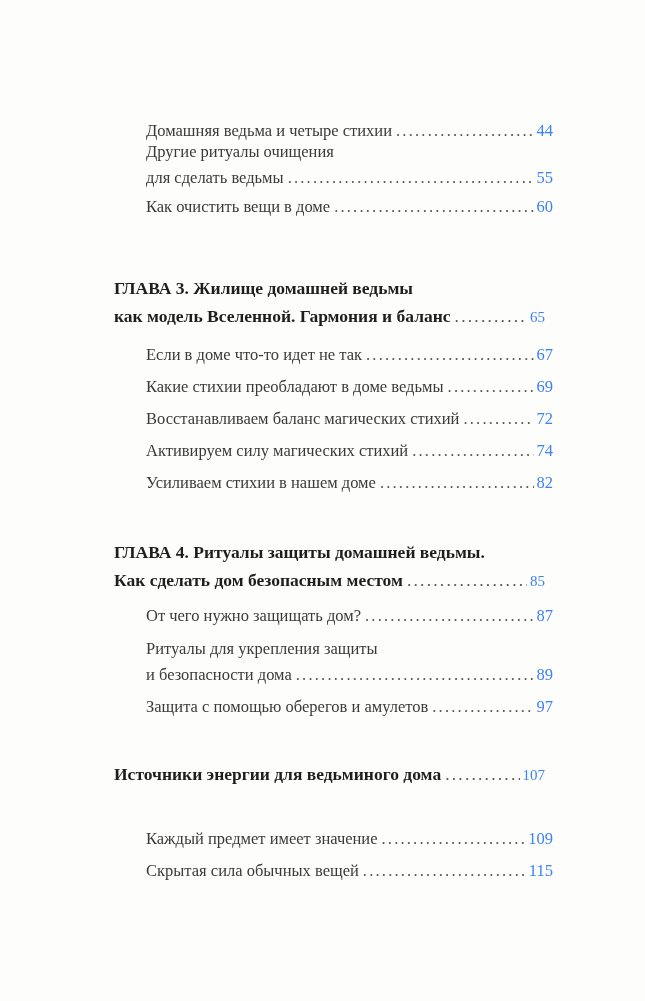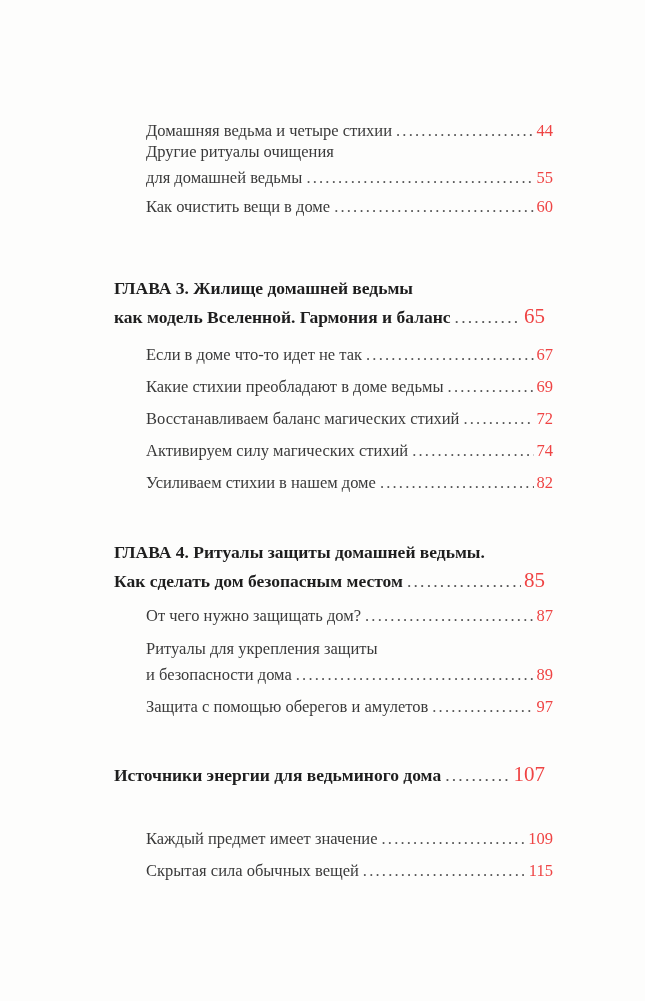--- a/index.html
+++ b/index.html
@@ -7,39 +7,39 @@
     width: 645px; height: 1001px; background: #fdfdfc; overflow: hidden;
     position: relative; font-family: "Liberation Serif", "DejaVu Serif", serif; color: #2b2b2b;
   }
   .page { position: absolute; left: 0; top: 0; width: 645px; height: 1001px; }
   .entry { position: absolute; left: 146px; width: 407px; font-size: 16.5px; line-height: 26px; color: #3a3a3a; }
   .chapter { position: absolute; left: 114px; width: 431px; font-size: 17.5px; line-height: 28px; font-weight: bold; color: #1e1e1e; }
   .line { display: flex; align-items: baseline; white-space: nowrap; justify-content: center; }
   .line .t { flex: 0 0 auto; }
   .line .dots { flex: 1 1 auto; overflow: hidden; font-weight: normal; color: #555; letter-spacing: 2.2px; margin: 0 3px 0 4px; }
   .line .dots::before { content: "........................................................................................................................"; }
-  .line .p { flex: 0 0 auto; font-weight: normal; color: #ef4444; }
-  .chapter .line .p { font-size: 21px; }
+  .line .p { flex: 0 0 auto; font-weight: normal; color: #3b82f6; }
+  .chapter .line .p { font-size: 15px; }
 </style>
 </head>
 <body>
 
 <div class="page">
 
   <div class="entry" style="top:118px">
     <div class="line">
         <span class="t">Домашняя ведьма и четыре стихии</span>
         <span class="dots"></span>
         <span class="p">44</span>
       </div>
   </div>
   <div class="entry" style="top:139px">
     <div>Другие ритуалы очищения</div>
     <div class="line">
-        <span class="t">для домашней ведьмы</span>
+        <span class="t">для сделать ведьмы</span>
         <span class="dots"></span>
         <span class="p">55</span>
       </div>
   </div>
   <div class="entry" style="top:194px">
     <div class="line">
         <span class="t">Как очистить вещи в доме</span>
         <span class="dots"></span>
         <span class="p">60</span>
       </div>

